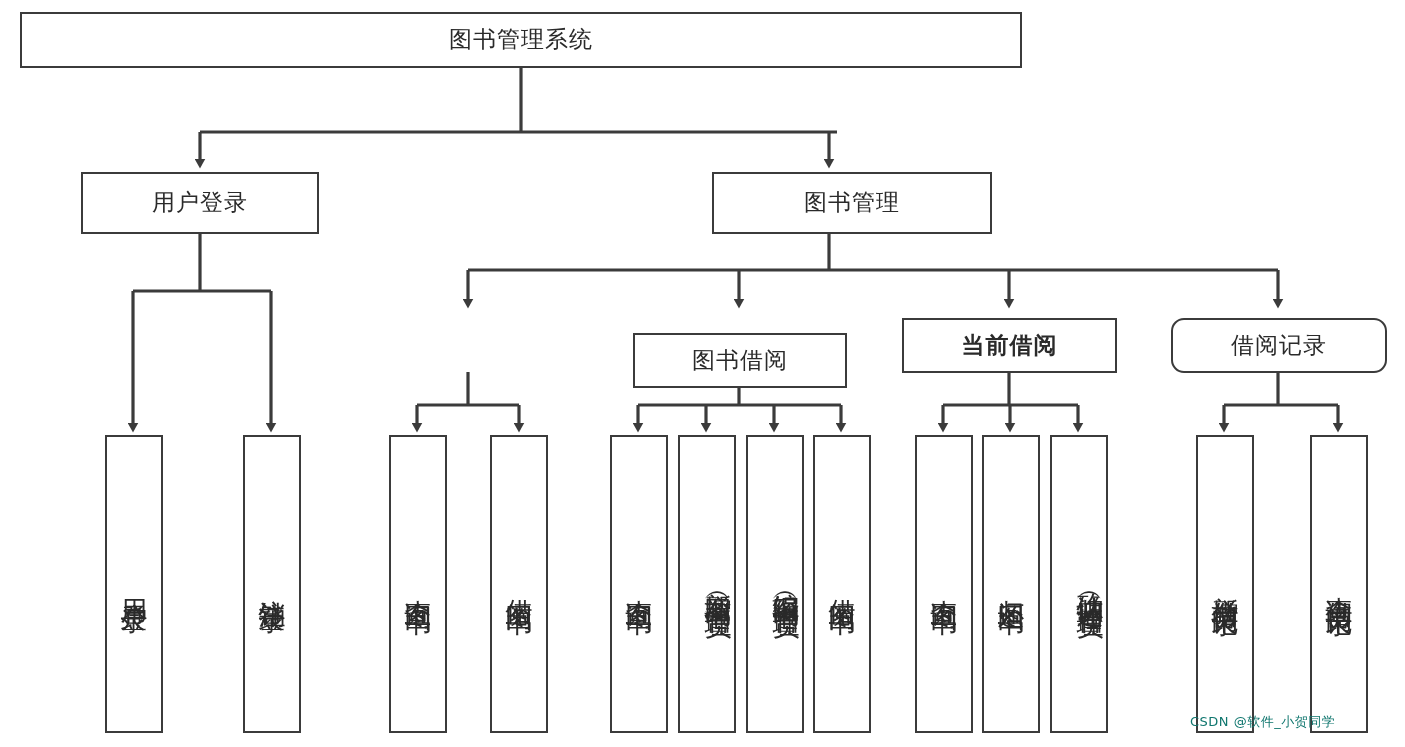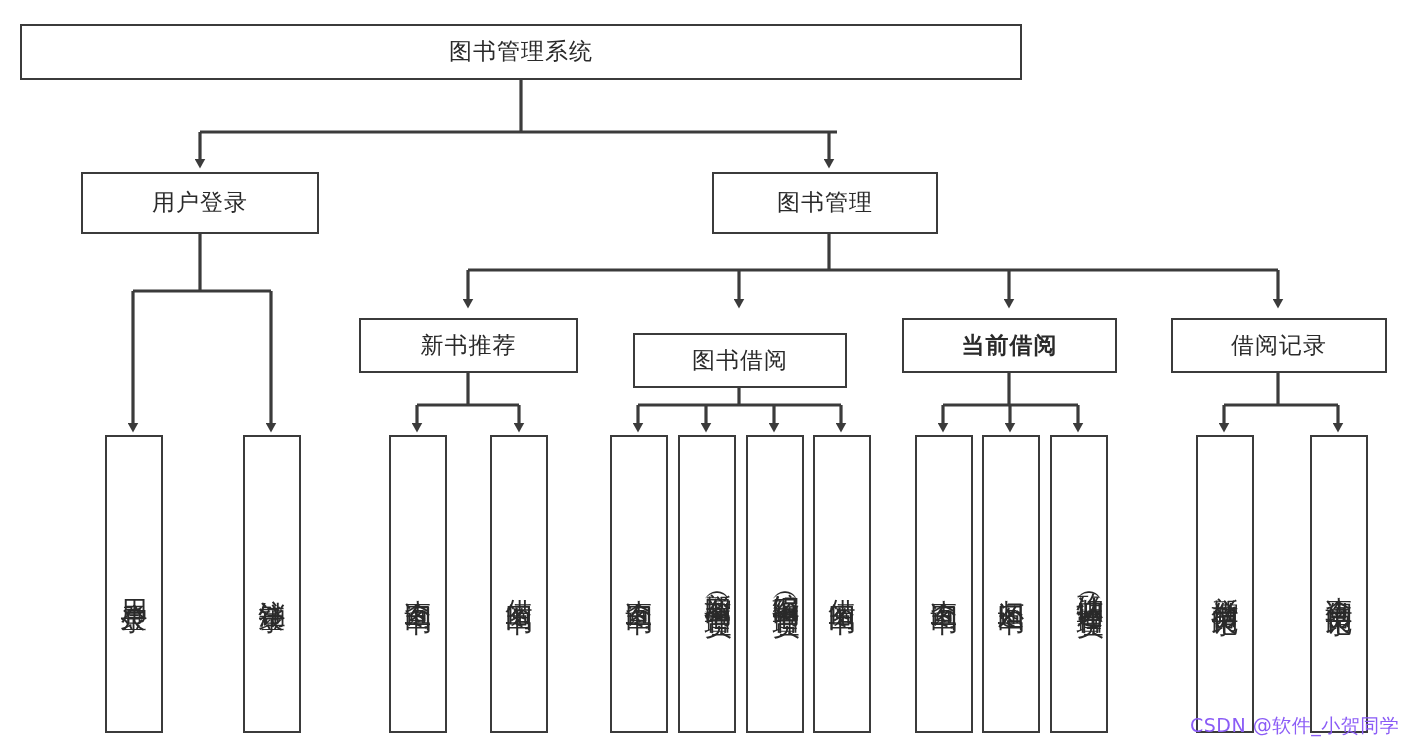--- a/index.html
+++ b/index.html
@@ -48,22 +48,22 @@
     letter-spacing: 3px;
     padding: 6px 0;
   }
   
   .node.v.top {
     align-items: flex-start;
     justify-content: center;
   }
   .watermark {
     position: absolute;
-    font-size: 19px;
-    color: #8b5cf6;
+    font-size: 13px;
+    color: #0f766e;
     white-space: nowrap;
     letter-spacing: 0.5px;
     font-family: "DejaVu Sans", "Liberation Sans", sans-serif;
   }
 </style>
 </head>
 <body>
 
 <div id="canvas">
 
@@ -110,29 +110,28 @@
       <path d="M1010,405 L1010,424" marker-end="url(#arrow)"></path>
       <path d="M1078,405 L1078,424" marker-end="url(#arrow)"></path>
 
       <path d="M1278,372 L1278,405"></path>
       <path d="M1224,405 L1338,405"></path>
       <path d="M1224,405 L1224,424" marker-end="url(#arrow)"></path>
       <path d="M1338,405 L1338,424" marker-end="url(#arrow)"></path>
     </g>
   </svg>
 
-  <div class="node h" style="left:20px; top:24px; width:1002px; height:56px;">图书管理系统</div>
+  <div class="node h" style="left:20px; top:12px; width:1002px; height:56px;">图书管理系统</div>
 
   <div class="node h" style="left:81px; top:172px; width:238px; height:62px;">用户登录</div>
-  <div class="node h" style="left:712px; top:172px; width:226px; height:62px;">图书管理</div>
+  <div class="node h" style="left:712px; top:172px; width:280px; height:62px;">图书管理</div>
 
-  <div class="node h" style="left:359px; top:318px; width:219px; height:55px;">新书推荐</div>
   <div class="node h" style="left:633px; top:318px; width:214px; height:55px;margin-top:15px;">图书借阅</div>
   <div class="node h" style="left:902px; top:318px; width:215px; height:55px;font-weight:bold;">当前借阅</div>
-  <div class="node h" style="left:1171px; top:318px; width:216px; height:55px;">借阅记录</div>
+  <div class="node h" style="left:1171px; top:318px; width:216px; height:55px;border-radius:13px;">借阅记录</div>
 
   <div class="node v" style="left:105px; top:435px; width:58px; height:298px;">用户登录</div>
   <div class="node v" style="left:243px; top:435px; width:58px; height:298px;">注销登录</div>
 
   <div class="node v" style="left:389px; top:435px; width:58px; height:298px;">查询图书</div>
   <div class="node v" style="left:490px; top:435px; width:58px; height:298px;">借阅图书</div>
 
   <div class="node v" style="left:610px; top:435px; width:58px; height:298px;">查询图书</div>
   <div class="node v top" style="left:678px; top:435px; width:58px; height:298px;">新增图书（管理员）</div>
   <div class="node v top" style="left:746px; top:435px; width:58px; height:298px;">编辑图书（管理员）</div>

